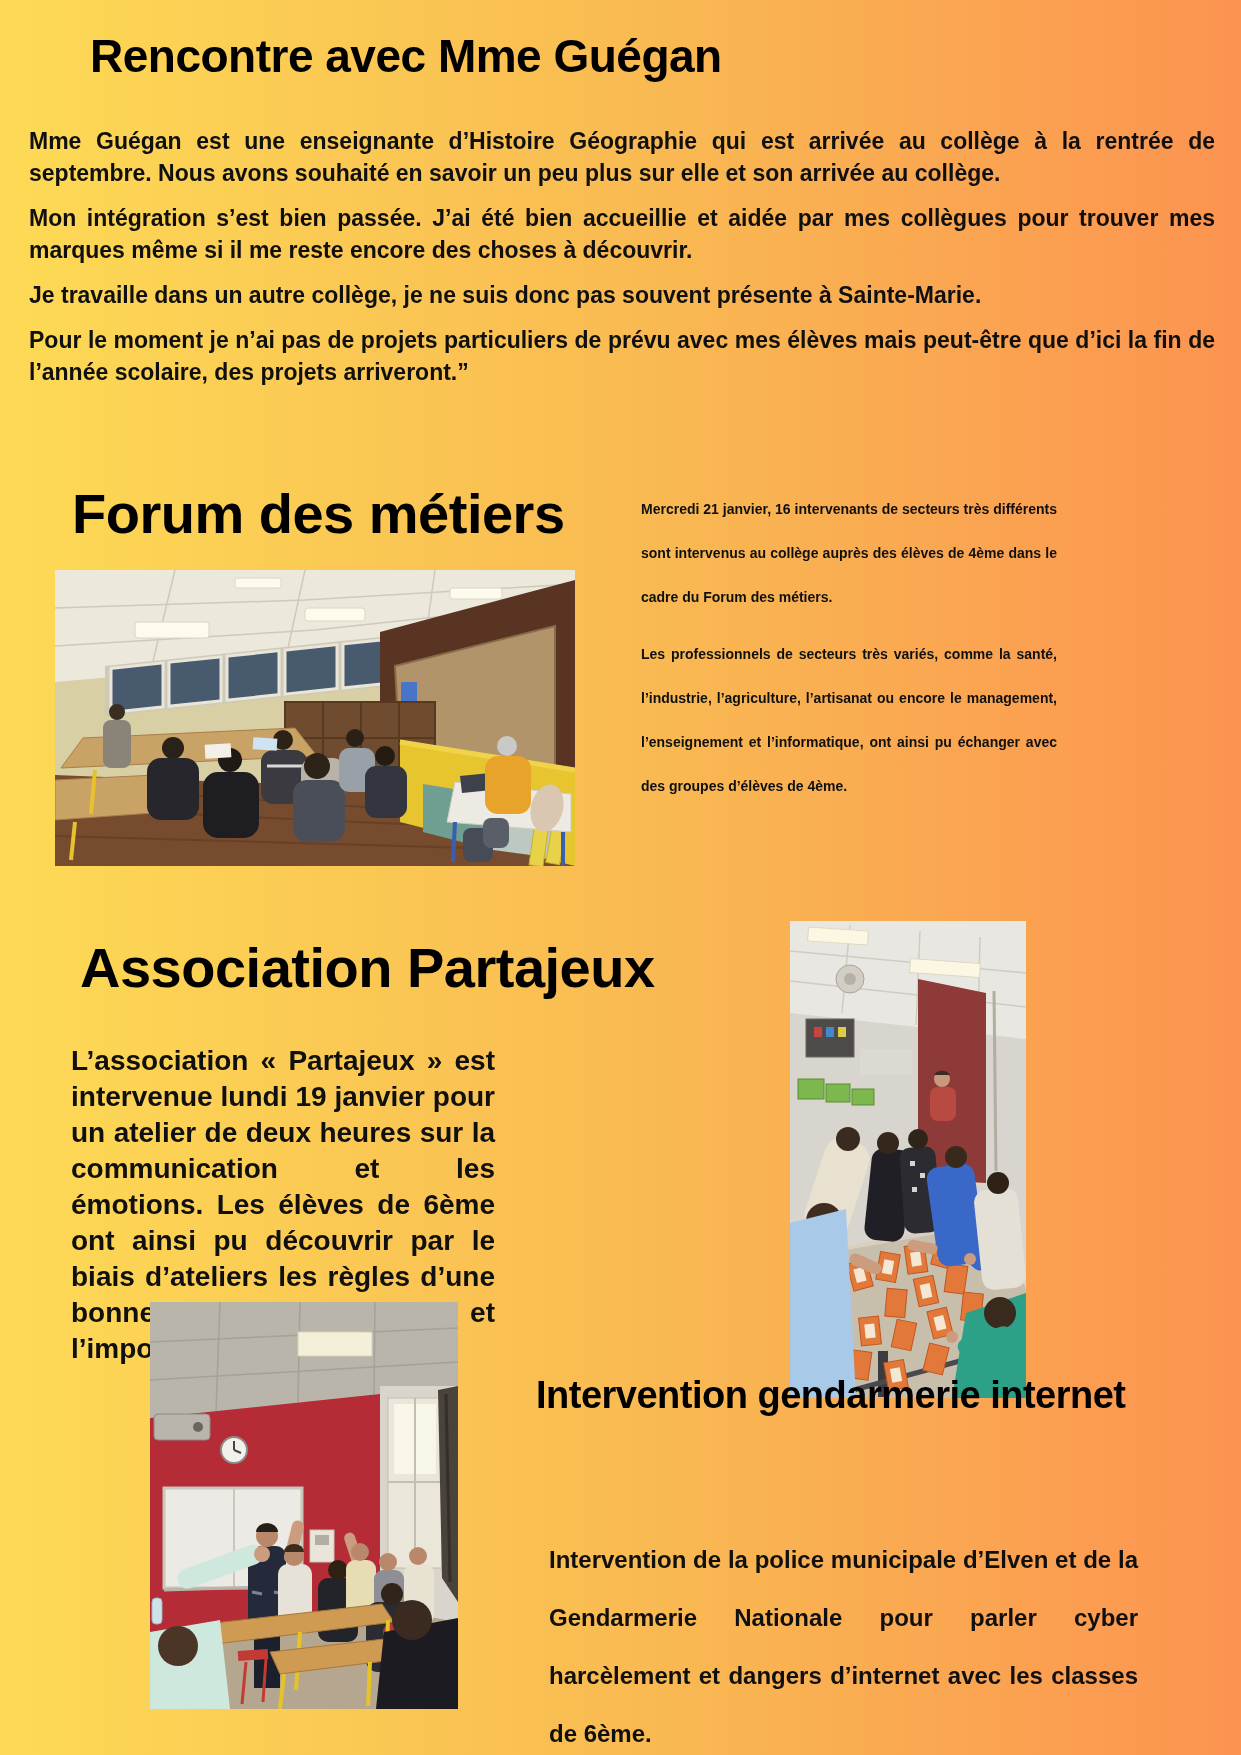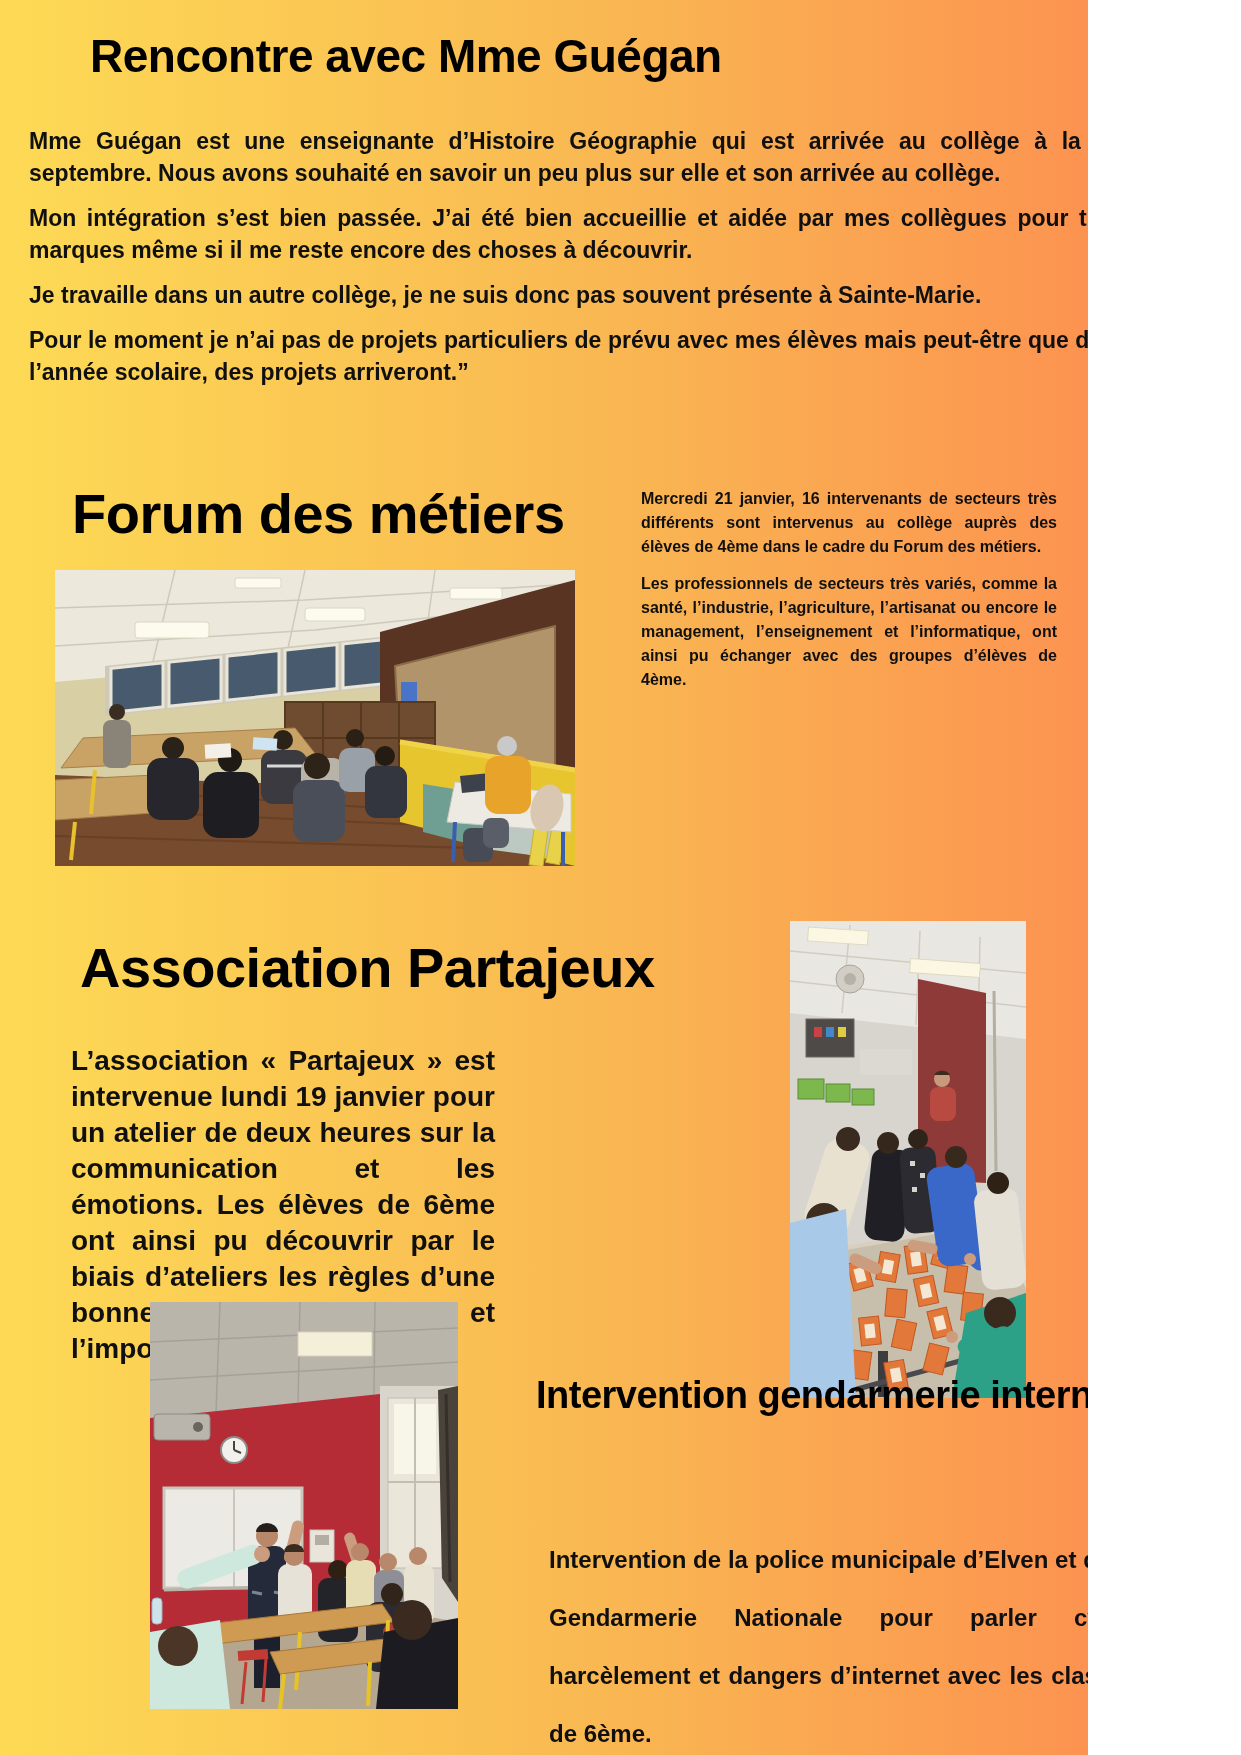--- a/index.html
+++ b/index.html
@@ -1,30 +1,30 @@
 <!DOCTYPE html>
 <html><head>
 <meta charset="utf-8">
 <style>
   html,body{margin:0;padding:0;background:#ffffff;}
   .page{
-    position:relative;width:1056px;height:1755px;overflow:hidden;
+    position:relative;width:1241px;height:1755px;overflow:hidden;
     background:linear-gradient(90deg,#fdda55 0%,#f9b852 55%,#fc9350 100%);
     font-family:"Liberation Sans","DejaVu Sans",sans-serif;
-    color:#101010;font-weight:700;padding-left:32px;
+    color:#101010;font-weight:700;
   }
   .abs{position:absolute;}
   h1,h2{margin:0;color:#000;font-weight:700;letter-spacing:-.5px;}
   h1{font-size:46px;line-height:1.15;}
   h2{font-size:56px;line-height:1.15;}
   .body-text p{margin:13px;text-align:justify;}
   .intro{left:16px;top:112px;width:1212px;font-size:23px;line-height:32px;}
   .forum-title{left:72px;top:482px;}
   .forum-photo{left:55px;top:570px;width:520px;height:296px;}
-  .forum-text{left:628px;top:474px;width:442px;font-size:16px;line-height:24px;}
+  .forum-text{left:628px;top:474px;width:442px;font-size:14px;line-height:44px;}
   .partajeux-title{left:80px;top:936px;}
   .partajeux-text{left:58px;top:1030px;width:450px;font-size:28px;line-height:36px;}
   .partajeux-photo{left:790px;top:921px;width:236px;height:477px;}
   .gend-photo{left:150px;top:1302px;width:308px;height:407px;}
   .gend-title{left:536px;top:1358px;width:680px;font-size:38px;line-height:74px;}
   .gend-text{left:536px;top:1518px;width:615px;font-size:24px;line-height:58px;}
   .photo{display:block;}
   .photo svg{display:block;width:100%;height:100%;}
 </style>
 </head>

